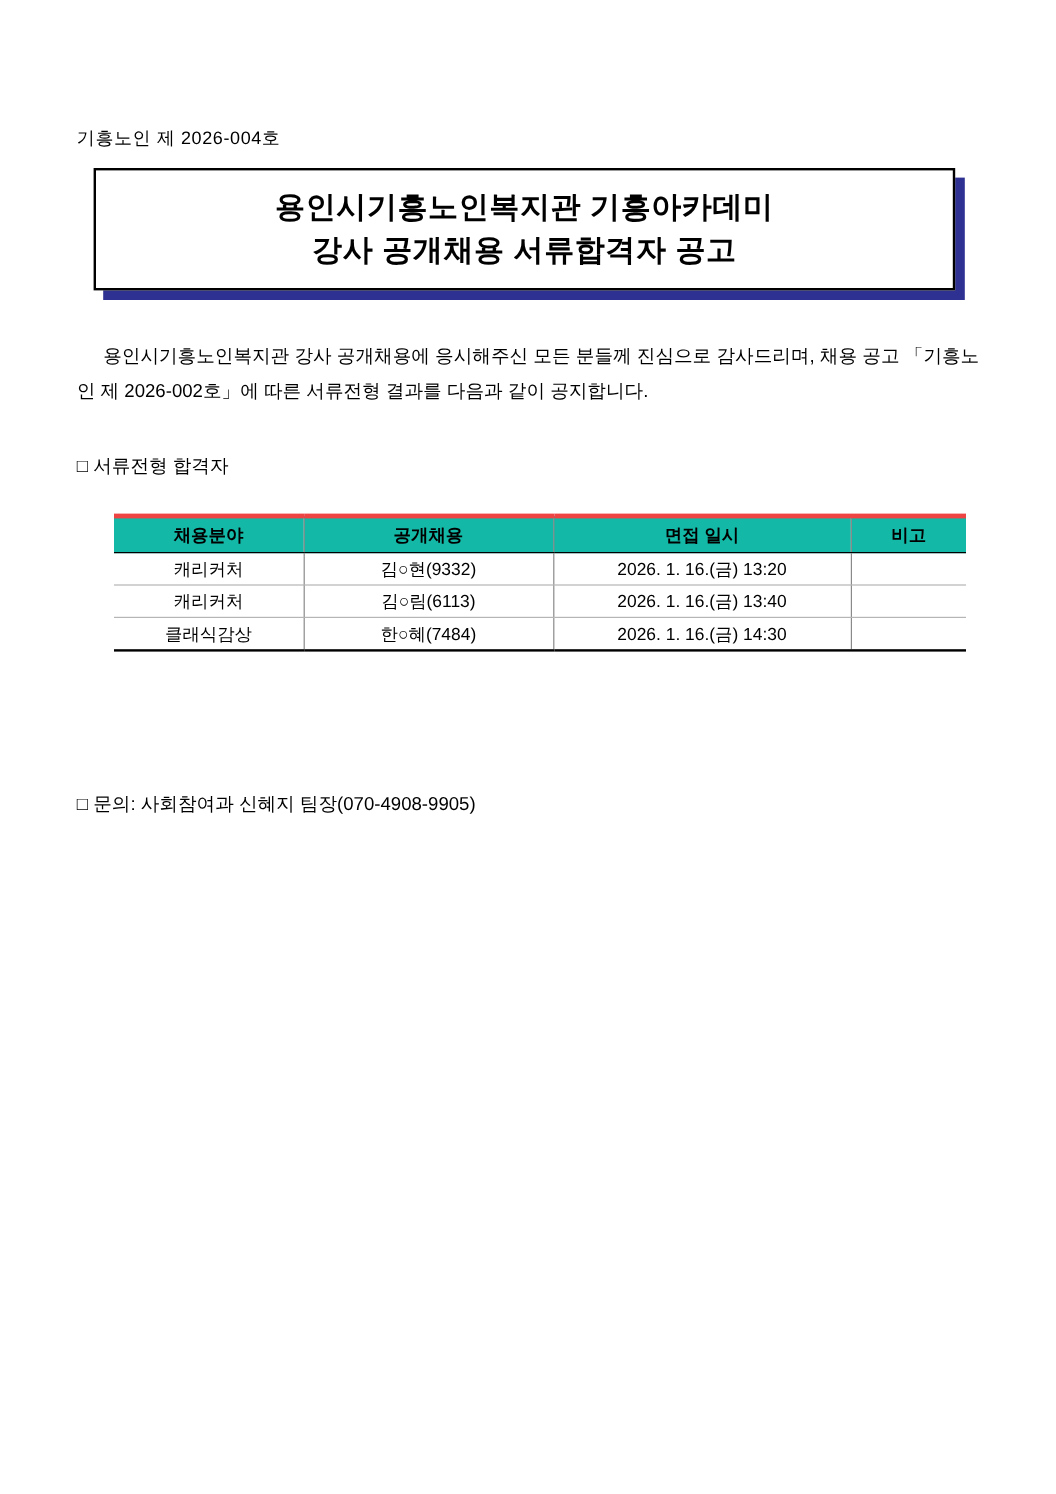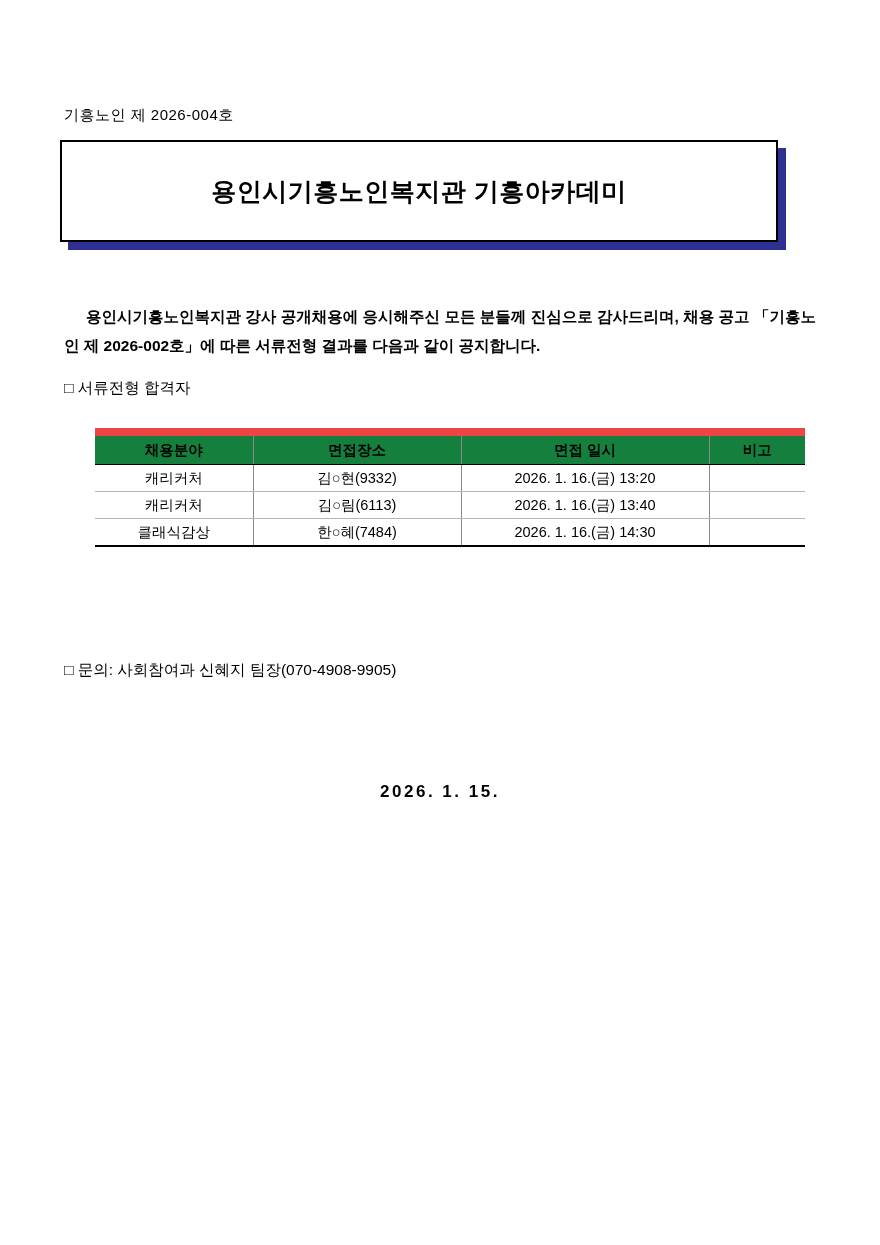--- a/index.html
+++ b/index.html
@@ -31,21 +31,21 @@
     left: 64px;
     font-size: 15px;
     letter-spacing: 0.5px;
     white-space: nowrap;
   }
 
   
   .title-wrap {
     position: absolute;
     top: 140px;
-    left: 60px;
+    left: 78px;
     width: 718px;
     height: 102px;
   }
   .title-shadow {
     position: absolute;
     top: 8px;
     left: 8px;
     width: 718px;
     height: 102px;
     background: #2f3192;
@@ -68,28 +68,27 @@
     font-size: 25px;
     font-weight: bold;
     letter-spacing: 0.5px;
     line-height: 1.45;
     white-space: nowrap;
   }
 
   
   .intro {
     position: absolute;
-    top: 303px;
+    top: 284px;
     left: 64px;
     width: 752px;
     font-size: 15.5px;
     line-height: 1.85;
     text-align: justify;
     text-justify: inter-word;
-    font-weight: bold;
   }
   .intro .indent { padding-left: 22px; }
 
   
   .section-label {
     position: absolute;
     font-size: 15.5px;
     white-space: nowrap;
     left: 64px;
   }
@@ -111,22 +110,22 @@
   table.result td {
     text-align: center;
     font-size: 14.5px;
     height: 26px;
     padding: 0;
     border-left: 1px solid #8a8a8a;
     border-right: 1px solid #8a8a8a;
   }
   table.result thead th {
     font-weight: bold;
-    background: #15803d;
-    border-top: 8px solid #ef4444;
+    background: #14b8a6;
+    border-top: 4px solid #ef4444;
     border-bottom: 1px solid #000000;
     height: 28px;
   }
   table.result tbody td {
     border-bottom: 1px solid #b5b5b5;
   }
   table.result tbody tr:last-child td {
     border-bottom: 2px solid #000000;
   }
   table.result th:first-child,
@@ -178,41 +177,42 @@
 <body>
 
 <div class="page">
 
   <div class="doc-number">기흥노인 제 2026-004호</div>
 
   <div class="title-wrap">
     <div class="title-shadow" style="background: rgb(47, 49, 146);"></div>
     <div class="title-box">
       <div class="title-line">용인시기흥노인복지관 기흥아카데미</div>
+      <div class="title-line">강사 공개채용 서류합격자 공고</div>
     </div>
   </div>
 
   <div class="intro">
     <span class="indent">용인시기흥노인복지관 강사 공개채용에 응시해주신 모든 분들께 진심으로 감사드리며, 채용 공고 「기흥노인 제 2026-002호」에 따른 서류전형 결과를 다음과 같이 공지합니다.</span>
   </div>
 
   <div class="section-label sec-1">□ 서류전형 합격자</div>
 
   <div class="table-wrap">
     <table class="result">
       <colgroup>
         <col class="col-field">
         <col class="col-phone">
         <col class="col-date">
         <col class="col-note">
       </colgroup>
       <thead>
         <tr>
           <th>채용분야</th>
-          <th>면접장소</th>
+          <th>공개채용</th>
           <th>면접 일시</th>
           <th>비고</th>
         </tr>
       </thead>
       <tbody>
         <tr>
           <td>캐리커처</td>
           <td>김○현(9332)</td>
           <td>2026. 1. 16.(금) 13:20</td>
           <td></td>
@@ -228,16 +228,15 @@
           <td>한○혜(7484)</td>
           <td>2026. 1. 16.(금) 14:30</td>
           <td></td>
         </tr>
       </tbody>
     </table>
   </div>
 
   <div class="info-line info-3">□ 문의: 사회참여과 신혜지 팀장(070-4908-9905)</div>
 
-  <div class="doc-date">2026. 1. 15.</div>
 
 
 </div>
 
 </body></html>

